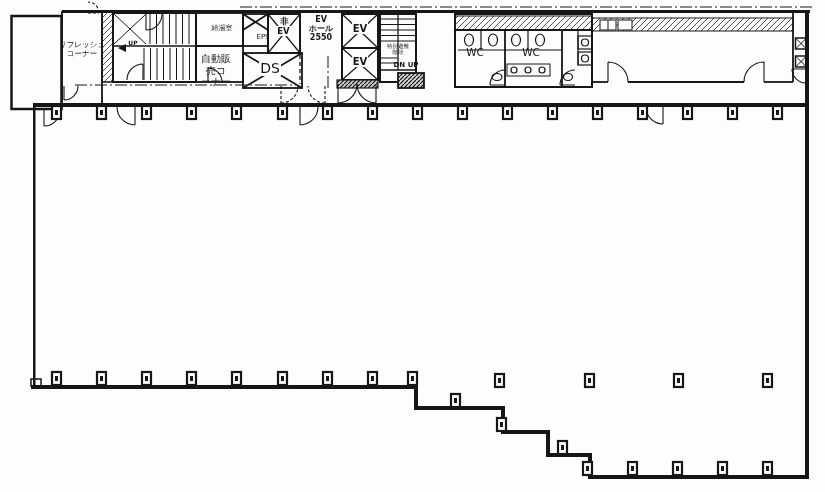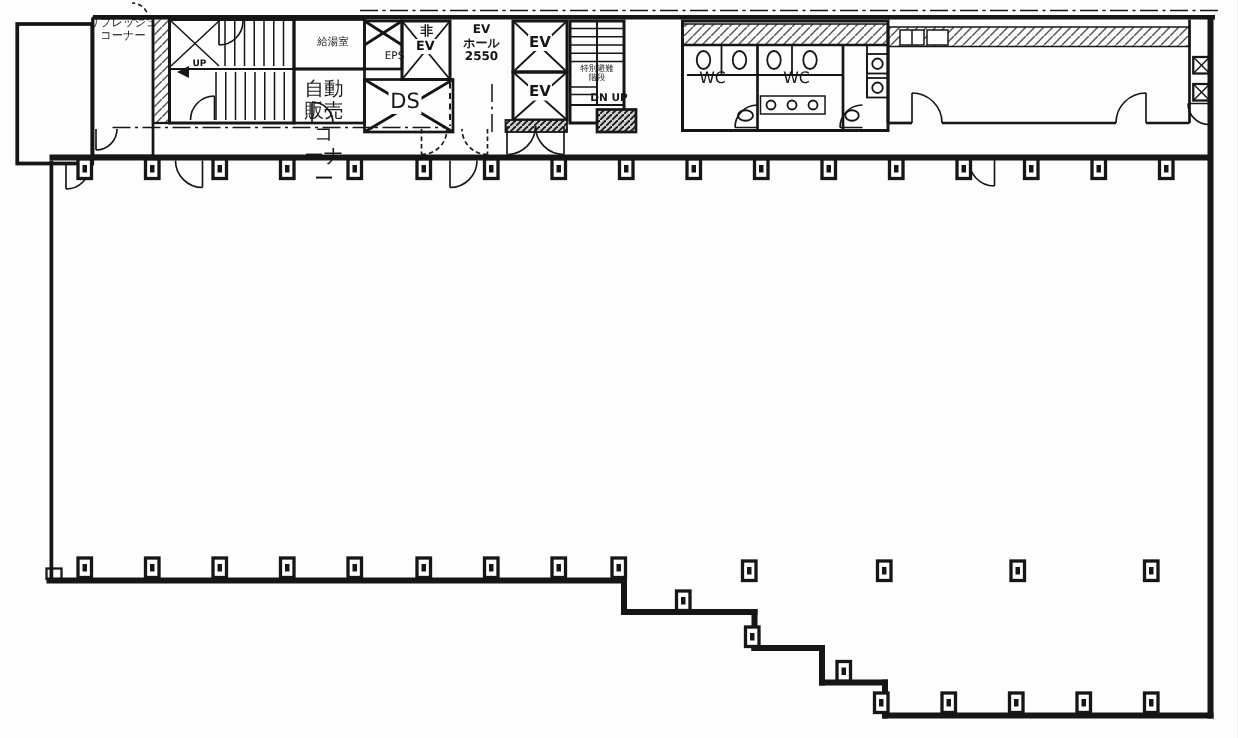--- a/index.html
+++ b/index.html
@@ -229,25 +229,25 @@
         <use href="#col" x="497" y="418"></use>
         <use href="#col" x="558" y="441"></use>
     <use href="#col" x="583" y="462"></use>
         <use href="#col" x="628" y="462"></use>
         <use href="#col" x="673" y="462"></use>
     <use href="#col" x="718" y="462"></use>
         <use href="#col" x="763" y="462"></use>
   </g>
 </svg>
 
-<div class="lbl" style="left:58px;top:11px;width:48px;font-size:7.5px;">リフレッシュ
+<div class="lbl" style="left:58px;top:41px;width:48px;font-size:7.5px;">リフレッシュ
 コーナー</div>
 <div class="lbl" style="left:122px;top:40px;width:22px;font-size:6px;font-weight:bold;">UP</div>
 <div class="lbl" style="left:203px;top:24px;width:38px;font-size:7px;">給湯室</div>
-<div class="lbl" style="left:198px;top:53px;width:36px;font-size:13px;">自動販売コ
+<div class="lbl" style="left:198px;top:53px;width:36px;font-size:10px;">自動販売コ
 ーナー</div>
 <div class="lbl" style="left:243px;top:33px;width:40px;font-size:7px;">EPS</div>
 <div class="lbl" style="left:269px;top:17px;width:30px;font-size:8.5px;font-weight:bold;"><span>非
 EV</span></div>
 <div class="lbl" style="left:298px;top:15px;width:46px;font-size:8px;font-weight:bold;">EV
 ホール
 2550</div>
 <div class="lbl" style="left:342px;top:23px;width:36px;font-size:10px;font-weight:bold;"><span>EV</span></div>
 <div class="lbl" style="left:342px;top:56px;width:36px;font-size:10px;font-weight:bold;"><span>EV</span></div>
 <div class="lbl" style="left:256px;top:60px;width:28px;font-size:14px;"><span>DS</span></div>

